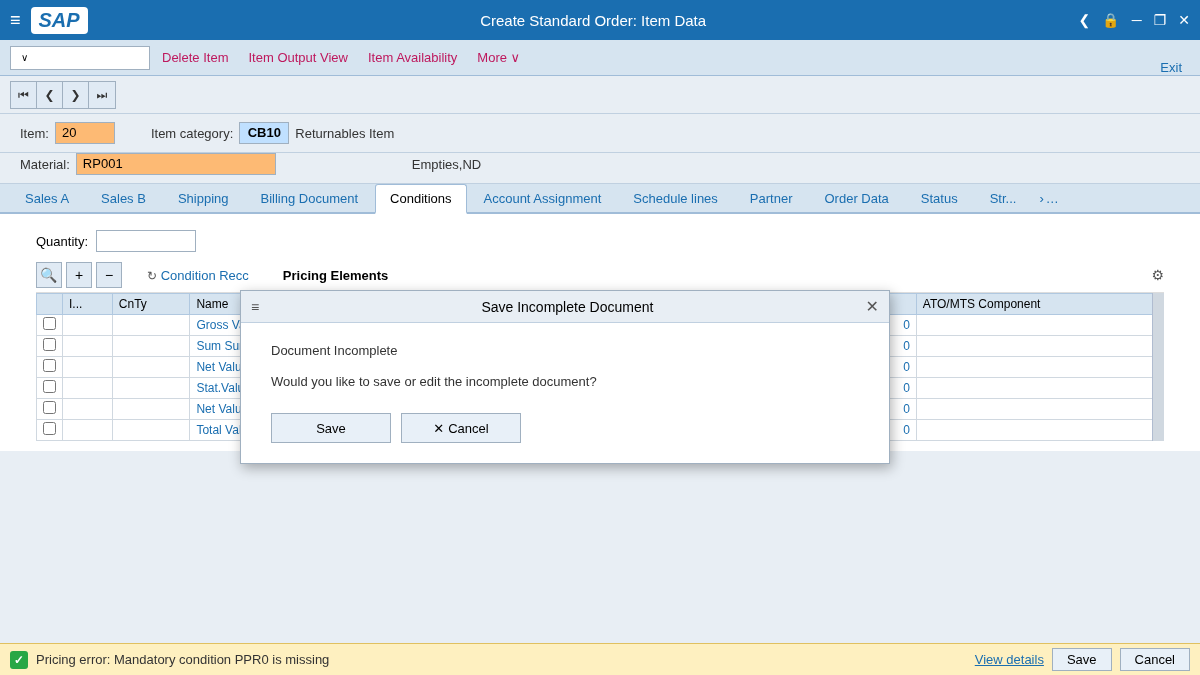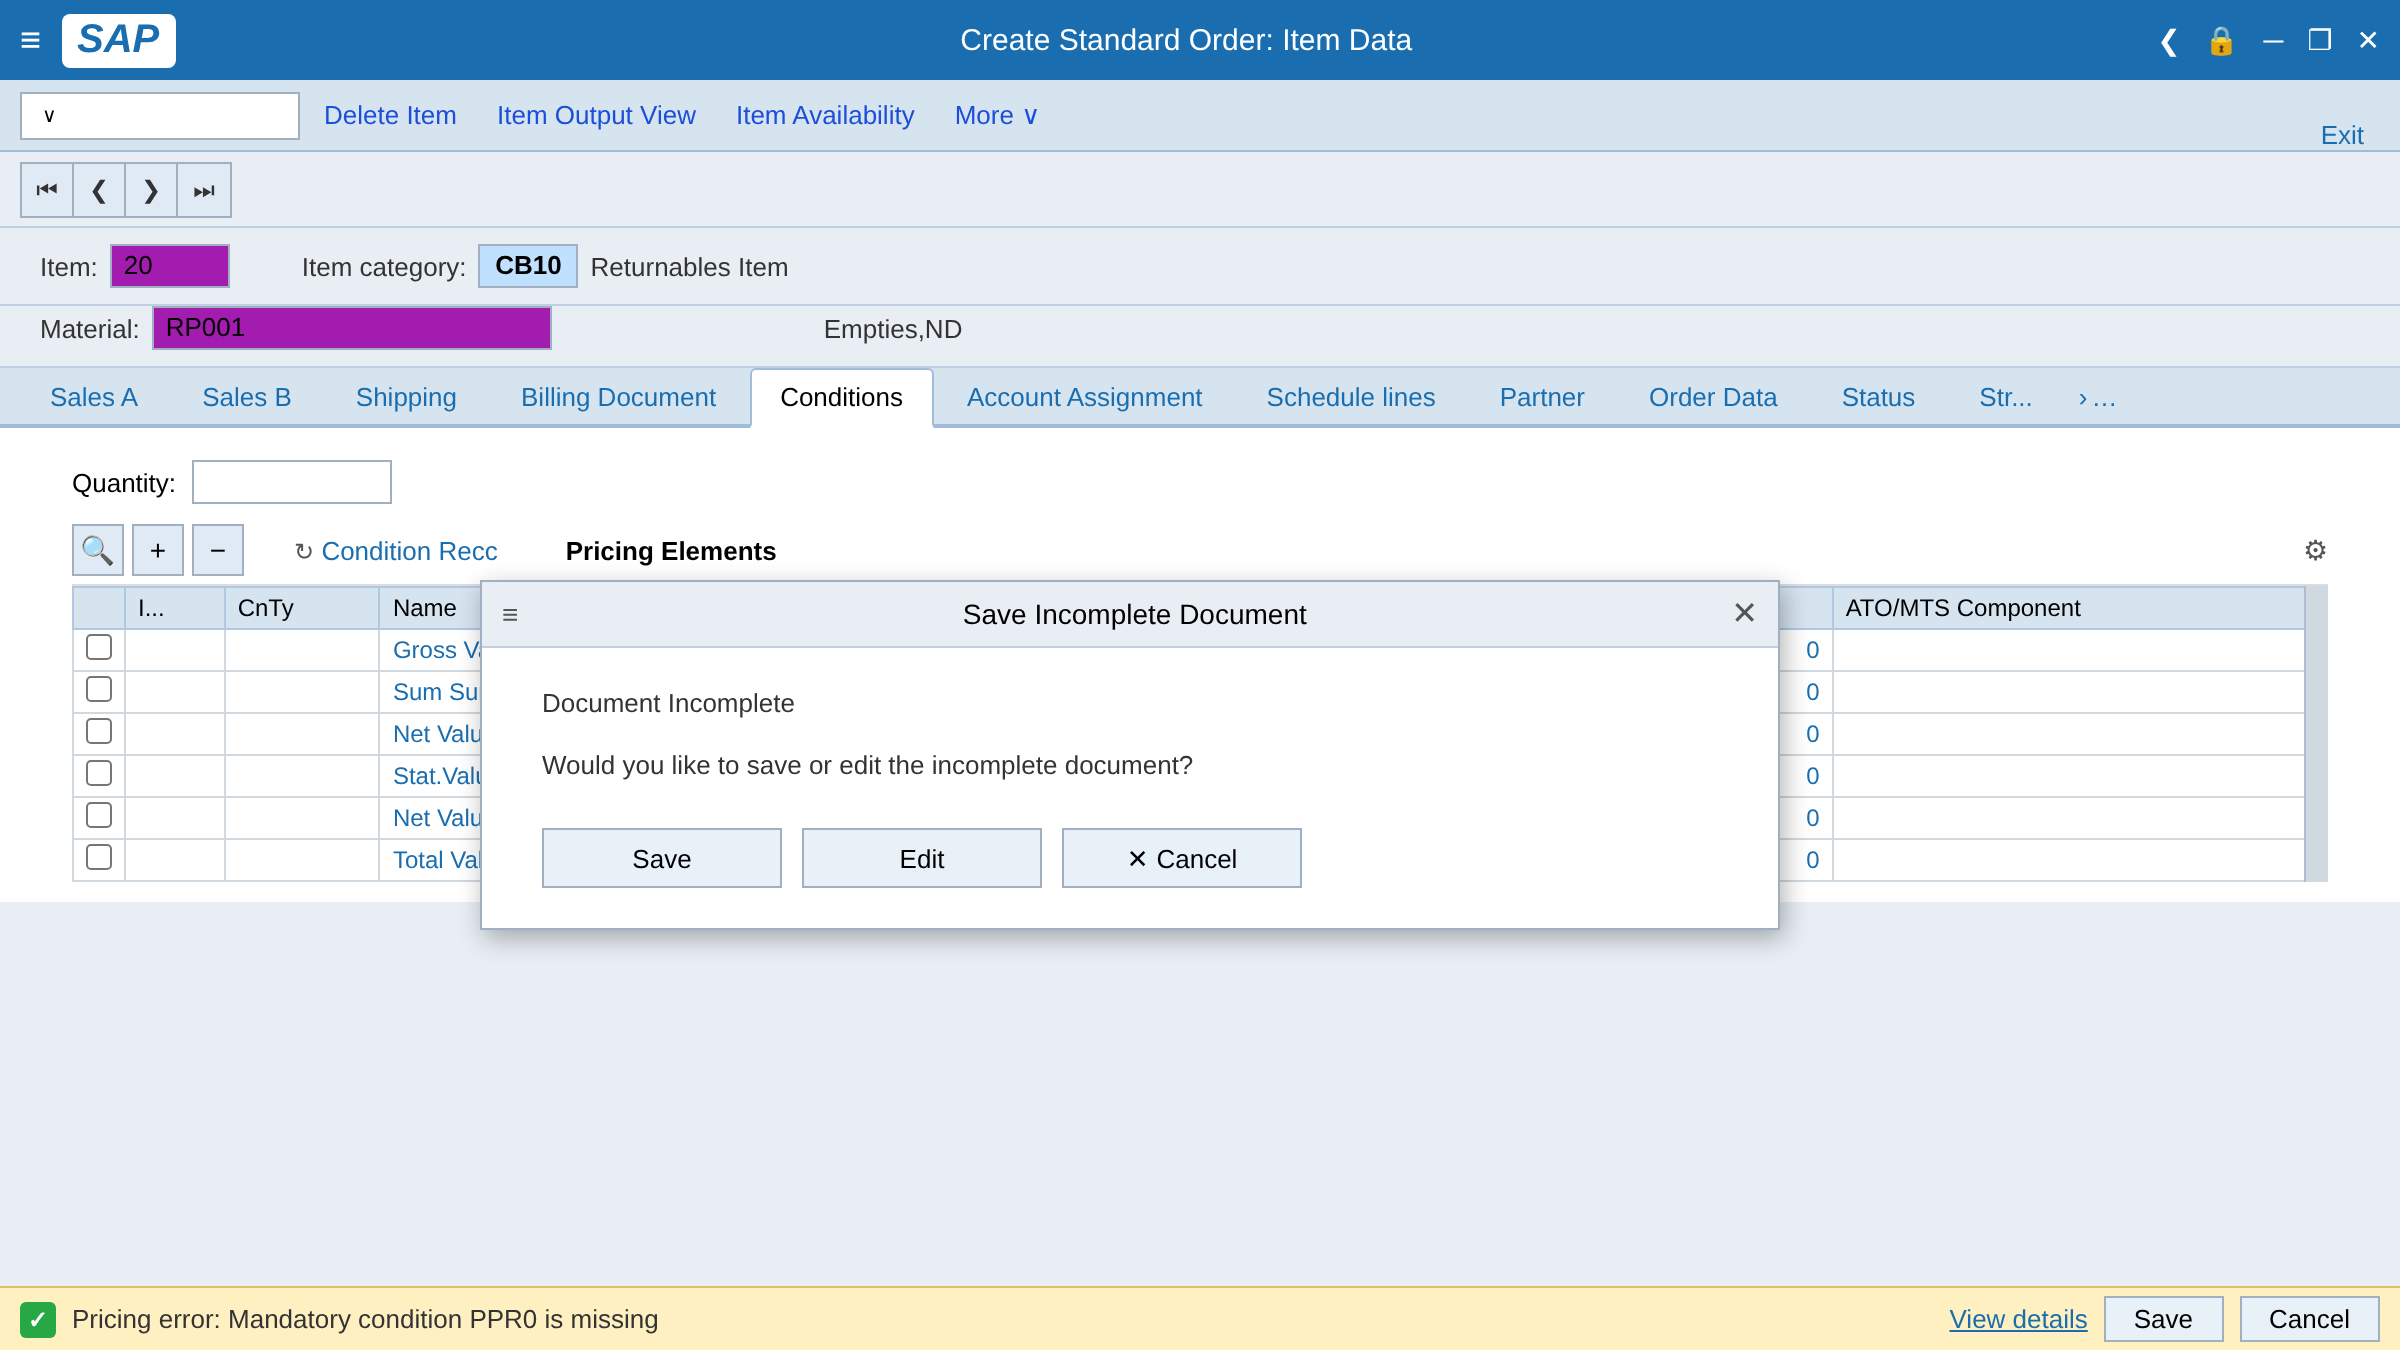--- a/index.html
+++ b/index.html
@@ -74,21 +74,21 @@
       align-items: center;
       cursor: pointer;
     }
     .toolbar .dropdown-arrow {
       margin-left: 4px;
       font-size: 10px;
     }
     .toolbar-btn {
       background: none;
       border: none;
-      color: #1d4ed8;
+      color: #be185d;
       cursor: pointer;
       padding: 3px 8px;
       font-size: 13px;
       text-decoration: none;
     }
     .toolbar .exit-btn {
       margin-left: auto;
       color: #1a6eb0;
       cursor: pointer;
       font-size: 13px;
@@ -139,21 +139,21 @@
     .field-row {
       display: flex;
       align-items: center;
       gap: 6px;
     }
     .field-label {
       font-size: 13px;
       color: #333;
     }
     .field-value {
-      background: #a21caf;
+      background: #fdba74;
       border: 1px solid #a0b0c0;
       padding: 2px 6px;
       min-width: 60px;
       height: 22px;
       font-size: 13px;
     }
     .field-text {
       font-size: 13px;
       color: #333;
     }
@@ -639,21 +639,20 @@
     <div class="dialog-header">
       <span class="dialog-menu-icon">≡</span>
       <span class="dialog-title">Save Incomplete Document</span>
       <button class="dialog-close">✕</button>
     </div>
     <div class="dialog-body">
       <div class="dialog-doc-incomplete">Document Incomplete</div>
       <div class="dialog-question">Would you like to save or edit the incomplete document?</div>
       <div class="dialog-buttons">
         <button class="dialog-btn">Save</button>
-        <button class="dialog-btn">Edit</button>
         <button class="dialog-btn">
           <span>✕</span>
           <span>Cancel</span>
         </button>
       </div>
     </div>
   </div>
 </div>
 
 <div class="status-bar">

